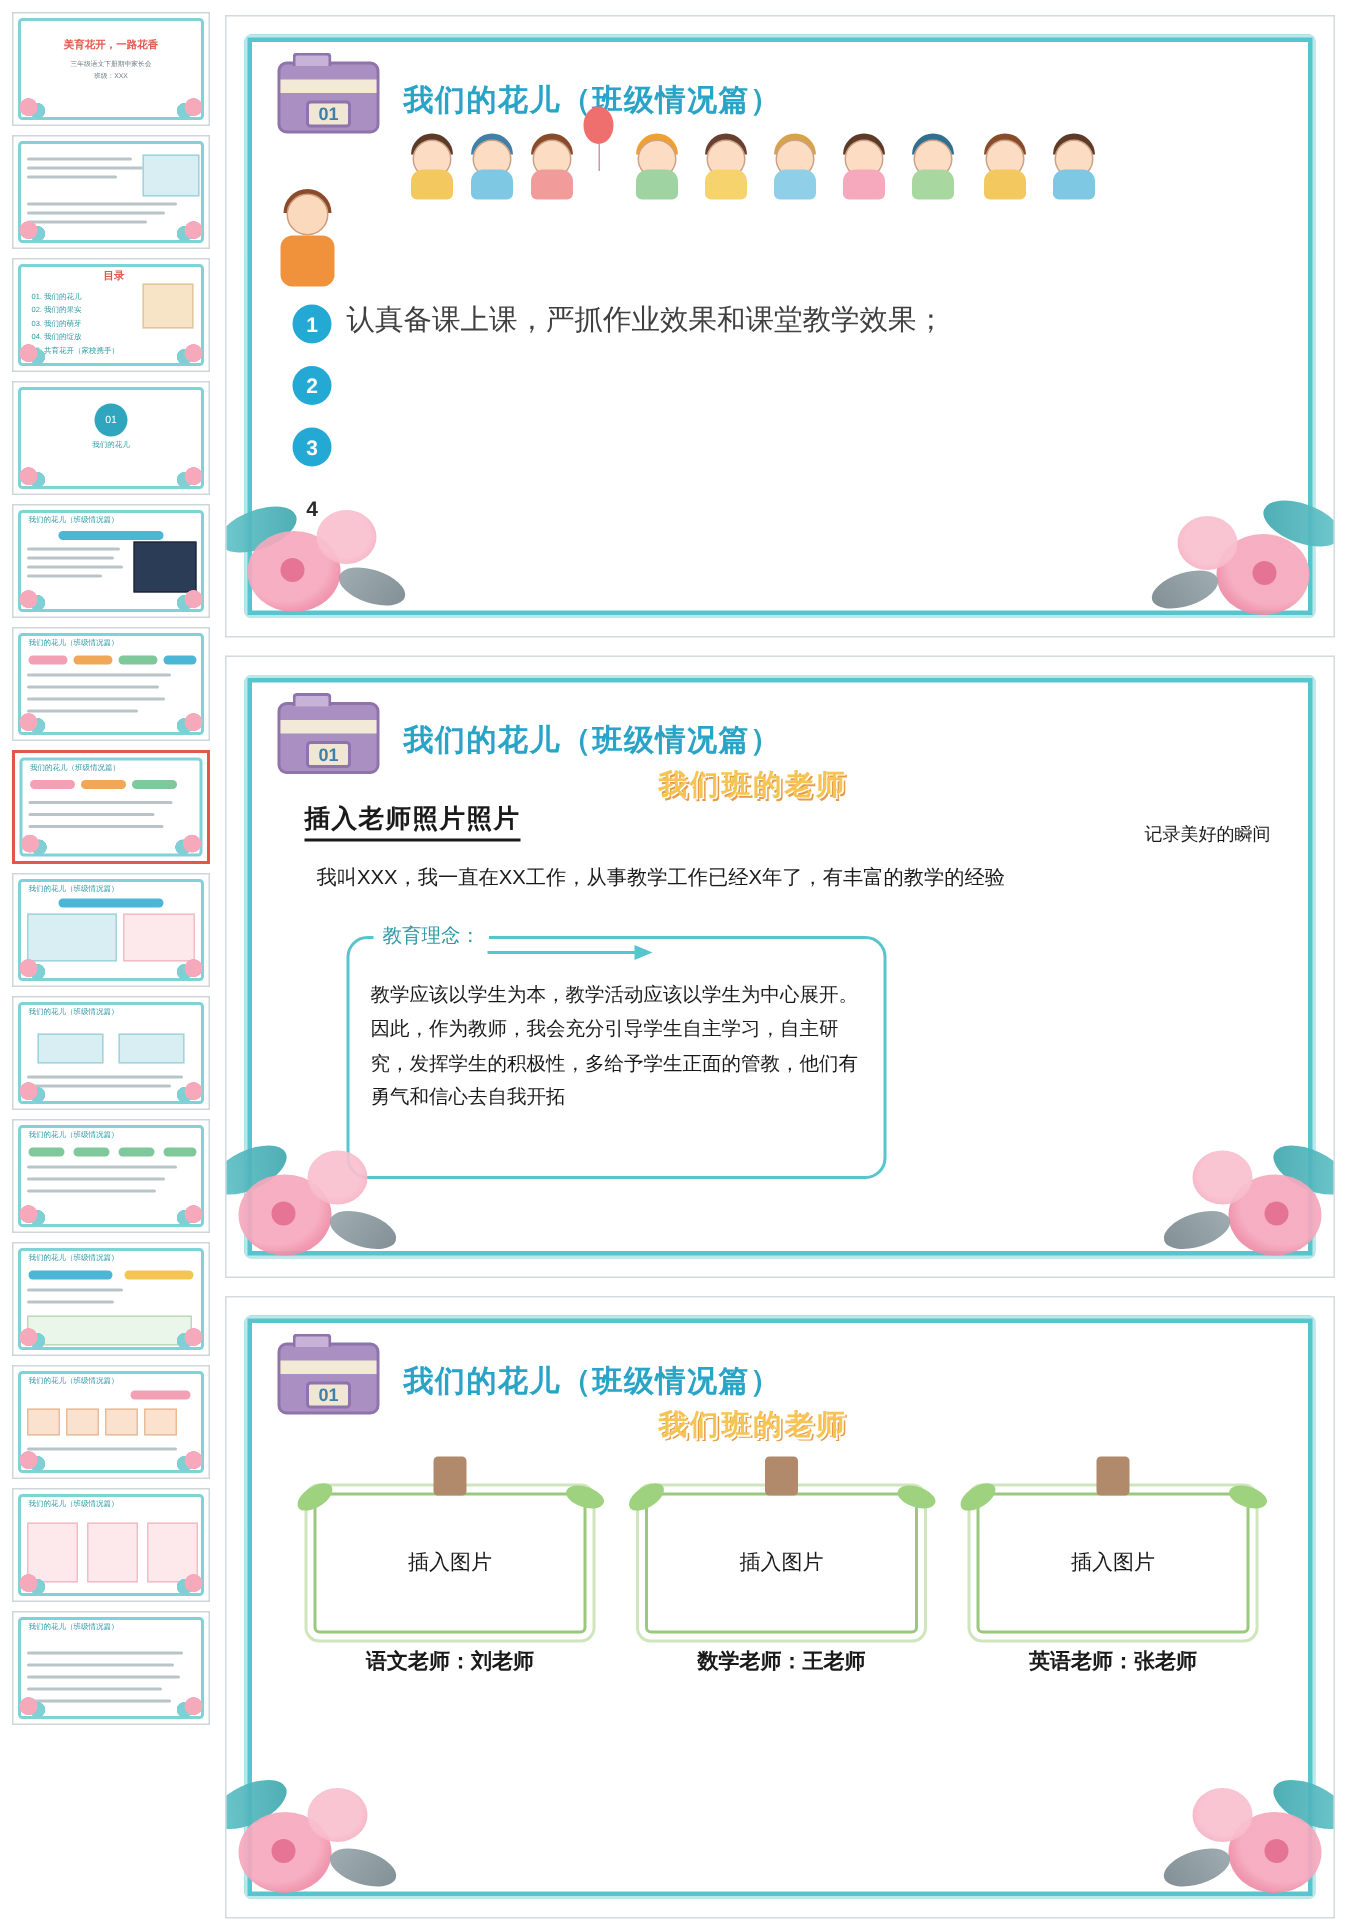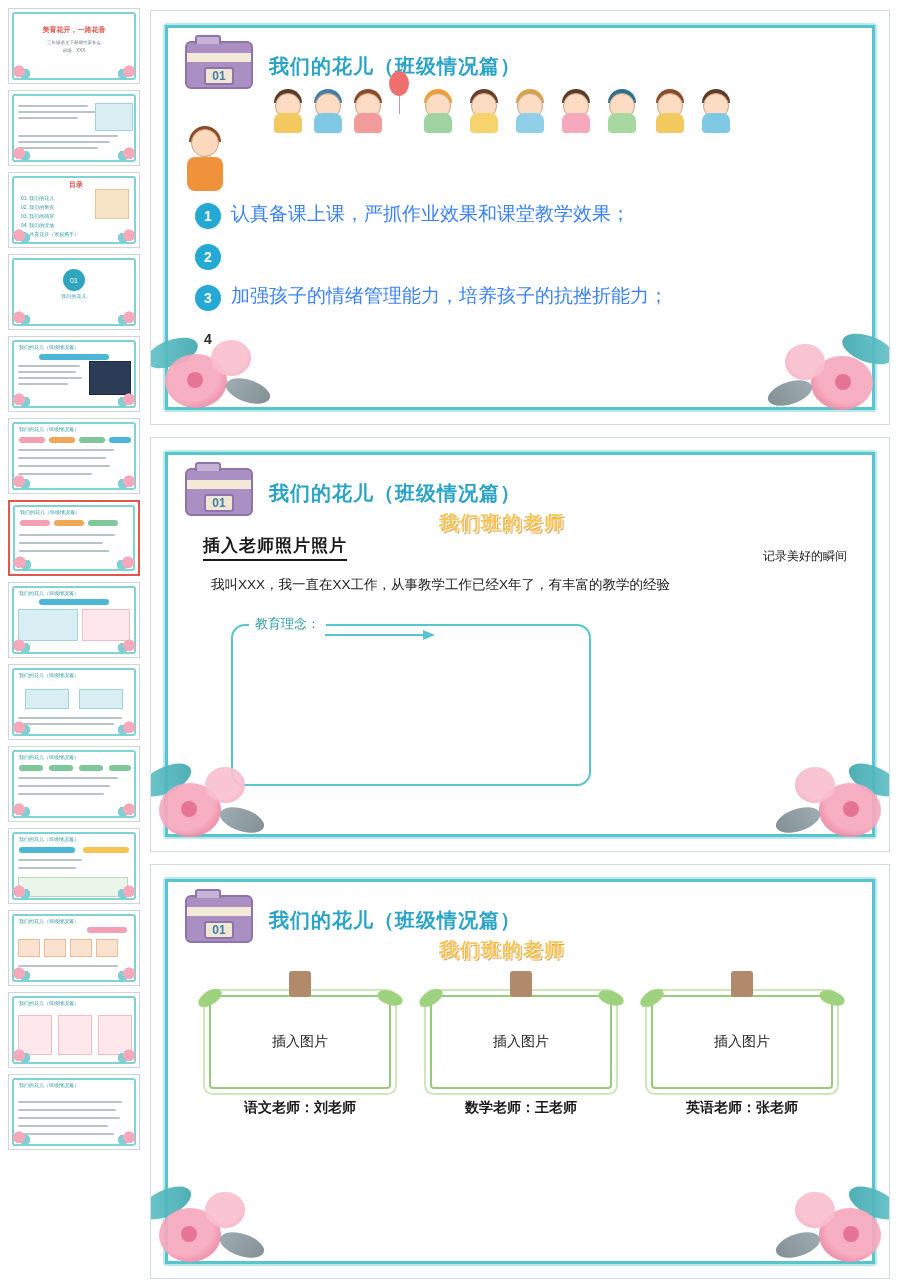--- a/index.html
+++ b/index.html
@@ -235,21 +235,21 @@
   }
   .bullet-num {
     flex: none;
     width: 26px; height: 26px; border-radius: 50%;
     background: #23a9d4; color: #fff;
     font-size: 14px; font-weight: bold;
     display: flex; align-items: center; justify-content: center;
     margin-right: 10px; margin-top: 2px;
   }
   .bullet-num.plain { background: transparent; color: #2b2b2b; }
-  .bullet-text { font-size: 19px; color: #3b82f6; line-height: 1.35; }
+  .bullet-text { font-size: 19px; color: #404040; line-height: 1.35; }
 
   
   .s2-heading {
     position: absolute; left: 52px; top: 96px;
     font-size: 17px; font-weight: bold; color: #1a1a1a;
     letter-spacing: 1px;
     border-bottom: 2px solid #1a1a1a; padding-bottom: 2px;
   }
   .s2-intro {
     position: absolute; left: 60px; top: 136px; width: 600px;
@@ -623,21 +623,20 @@
       <div class="bullet-list">
         <div class="bullet-row">
           <div class="bullet-num">1</div>
           <div class="bullet-text">认真备课上课，严抓作业效果和课堂教学效果；</div>
         </div>
         <div class="bullet-row">
           <div class="bullet-num">2</div>
         </div>
         <div class="bullet-row">
           <div class="bullet-num">3</div>
-          <div class="bullet-text">加强孩子的情绪管理能力，培养孩子的抗挫折能力；</div>
         </div>
         <div class="bullet-row">
           <div class="bullet-num plain">4</div>
         </div>
       </div>
 
       <div class="flower" style="left:-10px;bottom:-6px;">
         <div class="petal fl-teal" style="left:4px;top:30px;transform:rotate(-20deg);"></div>
         <div class="petal fl-pink" style="left:24px;top:44px;"></div>
         <div class="petal fl-core" style="left:46px;top:62px;"></div>
@@ -667,20 +666,21 @@
 
       <div class="s2-heading">插入老师照片照片</div>
       <div class="s2-intro">我叫XXX，我一直在XX工作，从事教学工作已经X年了，有丰富的教学的经验</div>
 
       <div class="idea-box">
         <div class="idea-title">教育理念：</div>
         <div class="idea-arrow">
           <div class="shaft"></div>
             <div class="head"></div>
         </div>
+        <div class="idea-body">教学应该以学生为本，教学活动应该以学生为中心展开。因此，作为教师，我会充分引导学生自主学习，自主研究，发挥学生的积极性，多给予学生正面的管教，他们有勇气和信心去自我开拓</div>
       </div>
 
       <div class="photo-note">记录美好的瞬间</div>
 
       <div class="flower" style="left:-14px;bottom:-10px;">
         <div class="petal fl-teal" style="left:2px;top:26px;transform:rotate(-25deg);"></div>
         <div class="petal fl-pink" style="left:22px;top:42px;"></div>
         <div class="petal fl-core" style="left:44px;top:60px;"></div>
         <div class="petal fl-pink2" style="left:68px;top:26px;"></div>
         <div class="petal fl-gray" style="left:82px;top:68px;transform:rotate(18deg);"></div>

